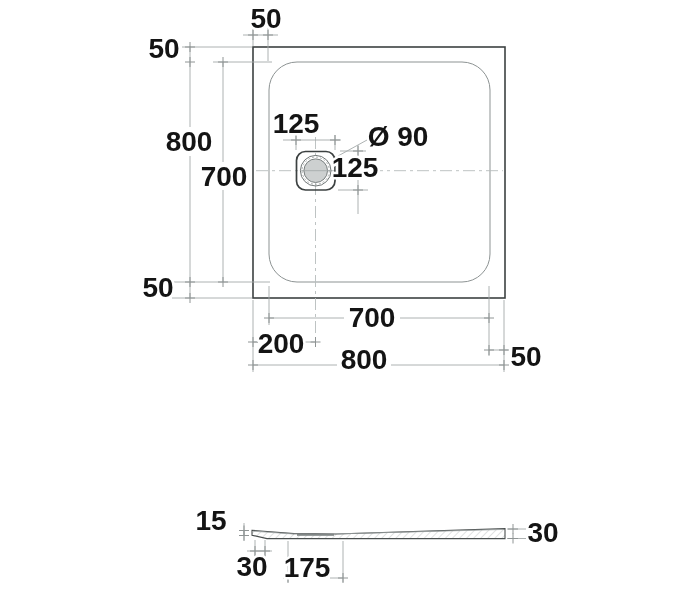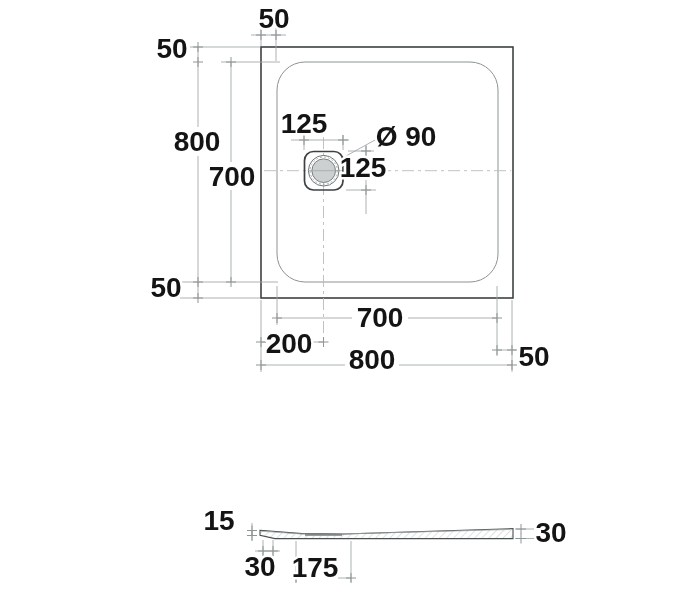--- a/index.html
+++ b/index.html
@@ -1,19 +1,18 @@
 <!DOCTYPE html>
 <html style="--background: #ffffff; --outline: #3c4141; --dimension_line: #a4a9a9; --dimension_text: #141414; --drain_fill: #cdd0d0;"><head>
 <meta charset="utf-8">
 <style>
   html,body{margin:0;padding:0;background:#ffffff;}
   .stage{
     position:relative;width:629px;height:600px;background:#fff;overflow:hidden;
     font-family:"Liberation Sans",sans-serif;
-    margin-left:8px;
   }
   svg{position:absolute;left:0;top:0;}
   .dim-text{
     font-family:"Liberation Sans",sans-serif;
     font-weight:bold;font-size:28px;
     fill:var(--dimension_text,#141414);
     text-anchor:middle;
     paint-order:stroke;stroke:#ffffff;stroke-width:5px;stroke-linejoin:round;
   }
   .ln-main{stroke:var(--outline,#3c4141);stroke-width:1.6;fill:none;}

